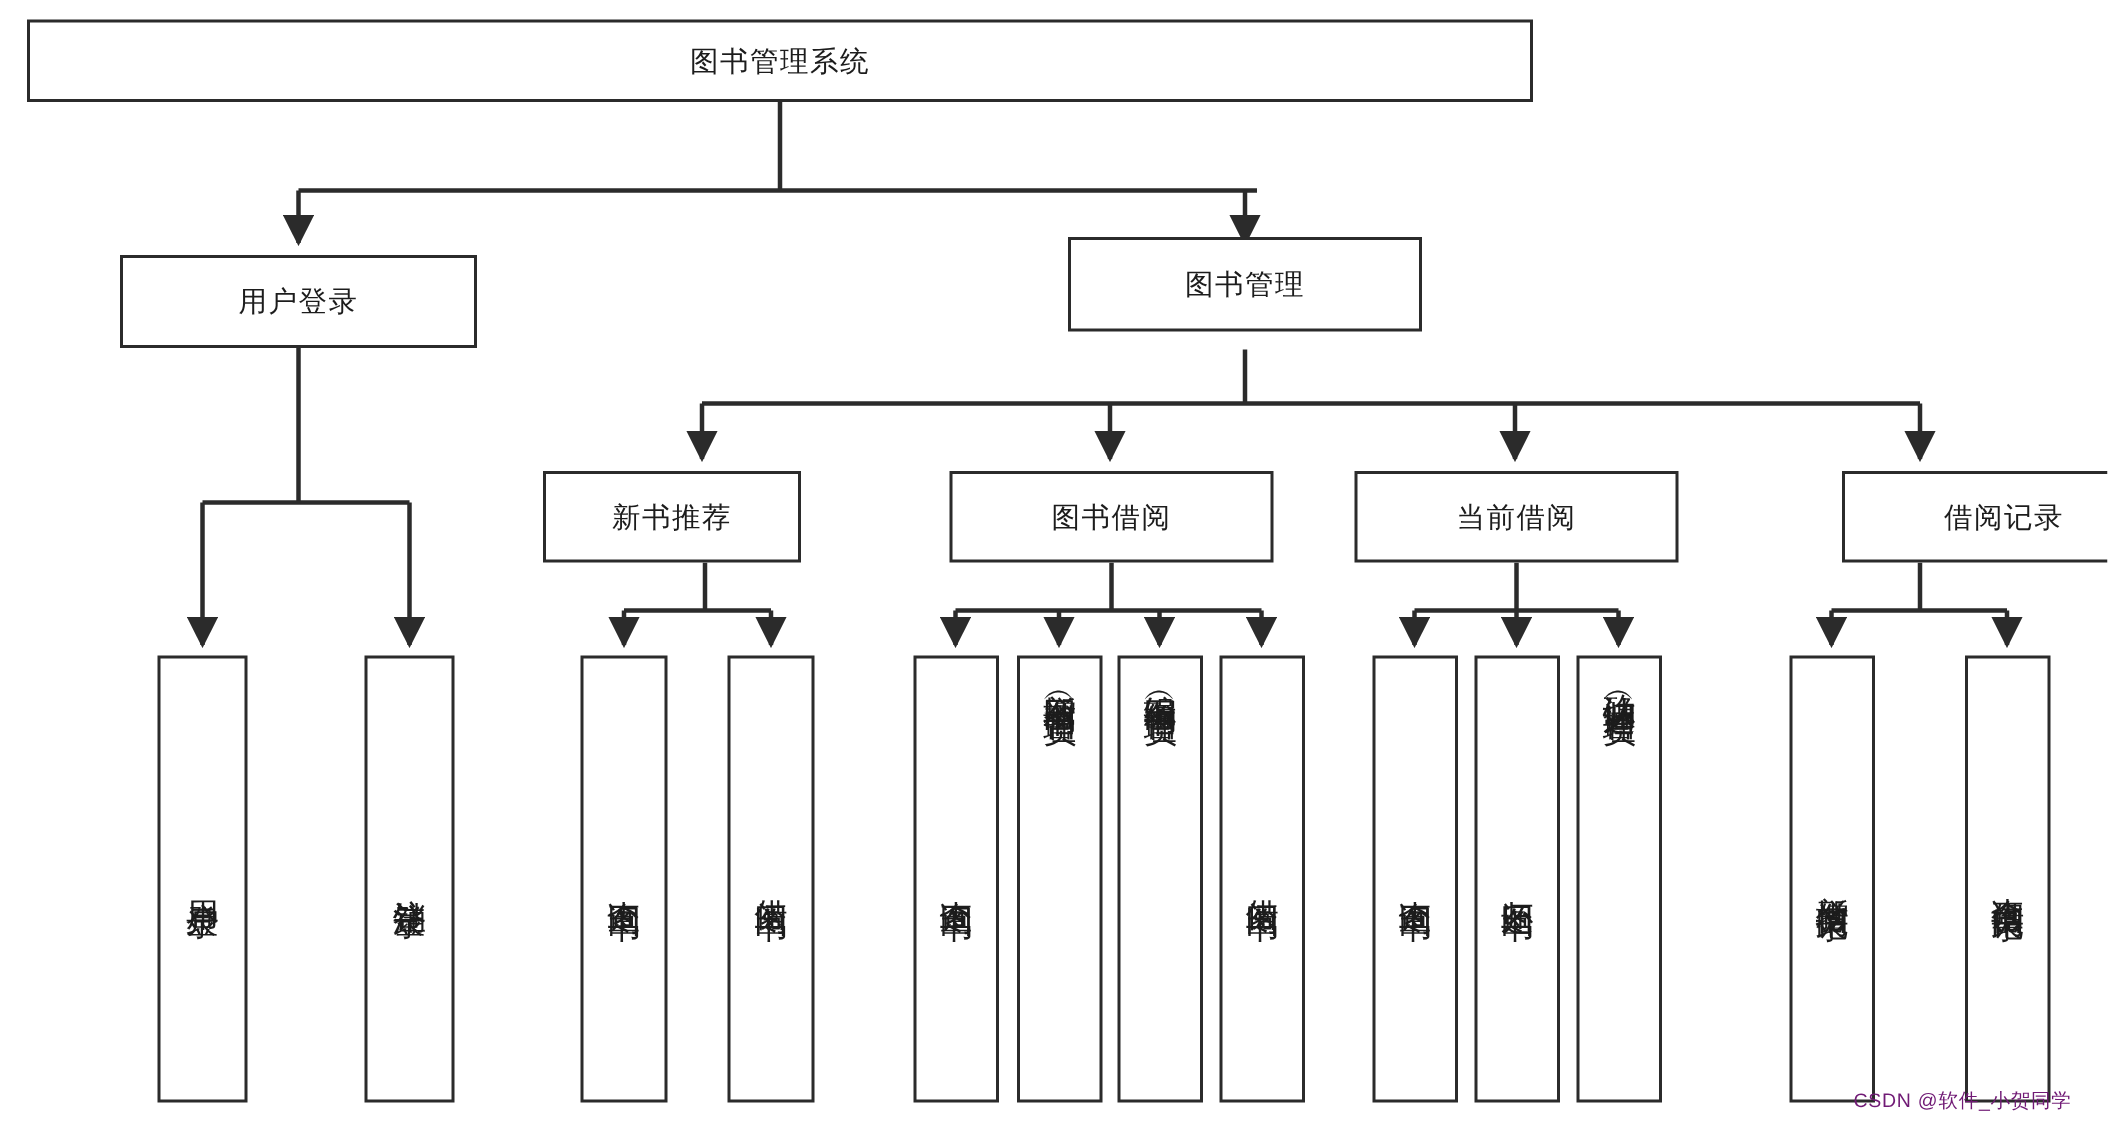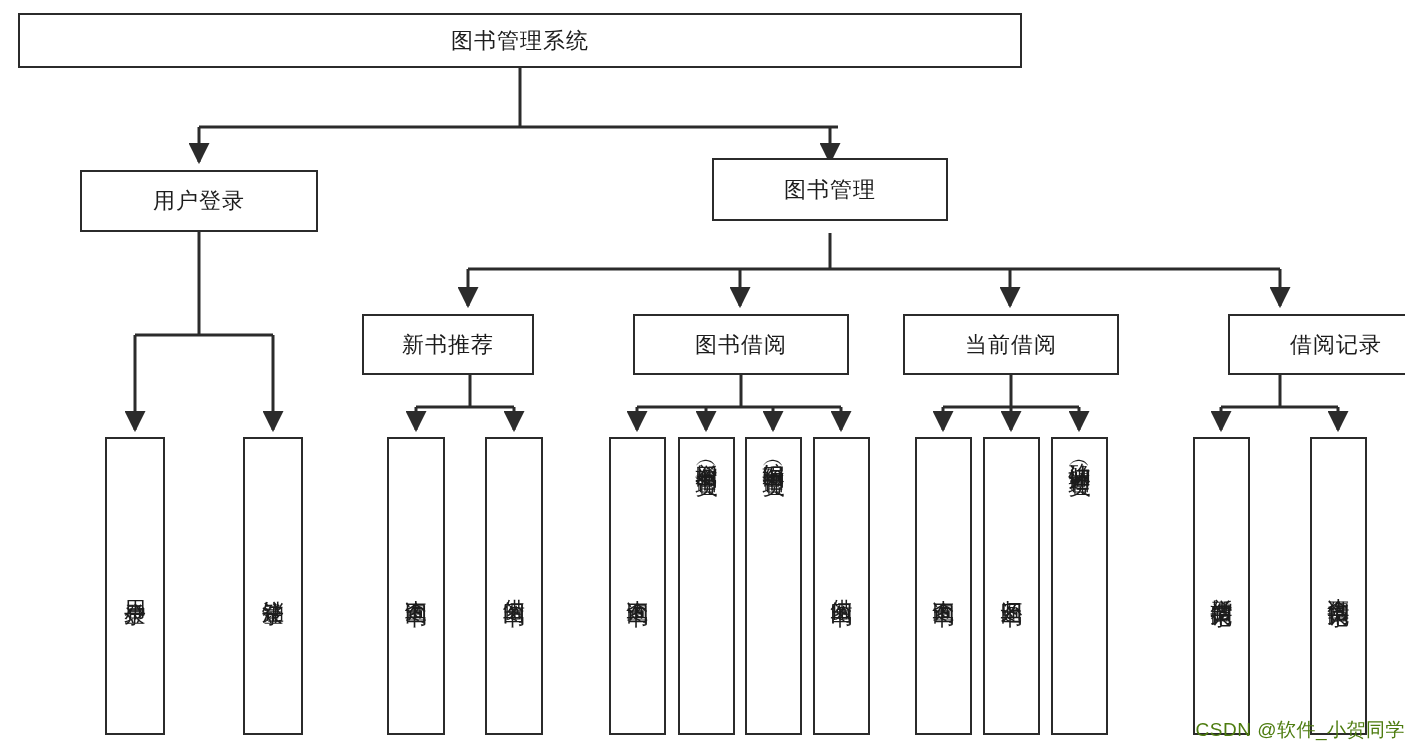--- a/index.html
+++ b/index.html
@@ -31,21 +31,21 @@
     box-sizing: border-box;
     border: 2.5px solid #2b2b2b;
     background: #ffffff;
     display: flex;
     align-items: center;
     justify-content: center;
     color: #1c1c1c;
   }
   .node.h {
     
-    font-size: 22px;
+    font-size: 19px;
     letter-spacing: 1px;
   }
   .node.v {
     
     align-items: flex-start;
     justify-content: center;
     padding-top: 6px;
   }
   .vtext {
     writing-mode: vertical-rl;
@@ -54,24 +54,24 @@
     line-height: 1.28;
     letter-spacing: 2px;
     white-space: nowrap;
   }
   .node.v.centered {
     align-items: center;
     padding-top: 0;
   }
   .watermark {
     position: absolute;
-    right: 0;
+    right: 24px;
     bottom: 4px;
-    font-size: 19px;
-    color: #4d7c0f;
+    font-size: 13px;
+    color: #701a75;
     letter-spacing: 0.5px;
     white-space: nowrap;
   }
 </style>
 </head>
 <body>
 
 <div id="canvas">
 
   <svg id="edges" viewBox="0 0 1405 747" xmlns="http://www.w3.org/2000/svg">

